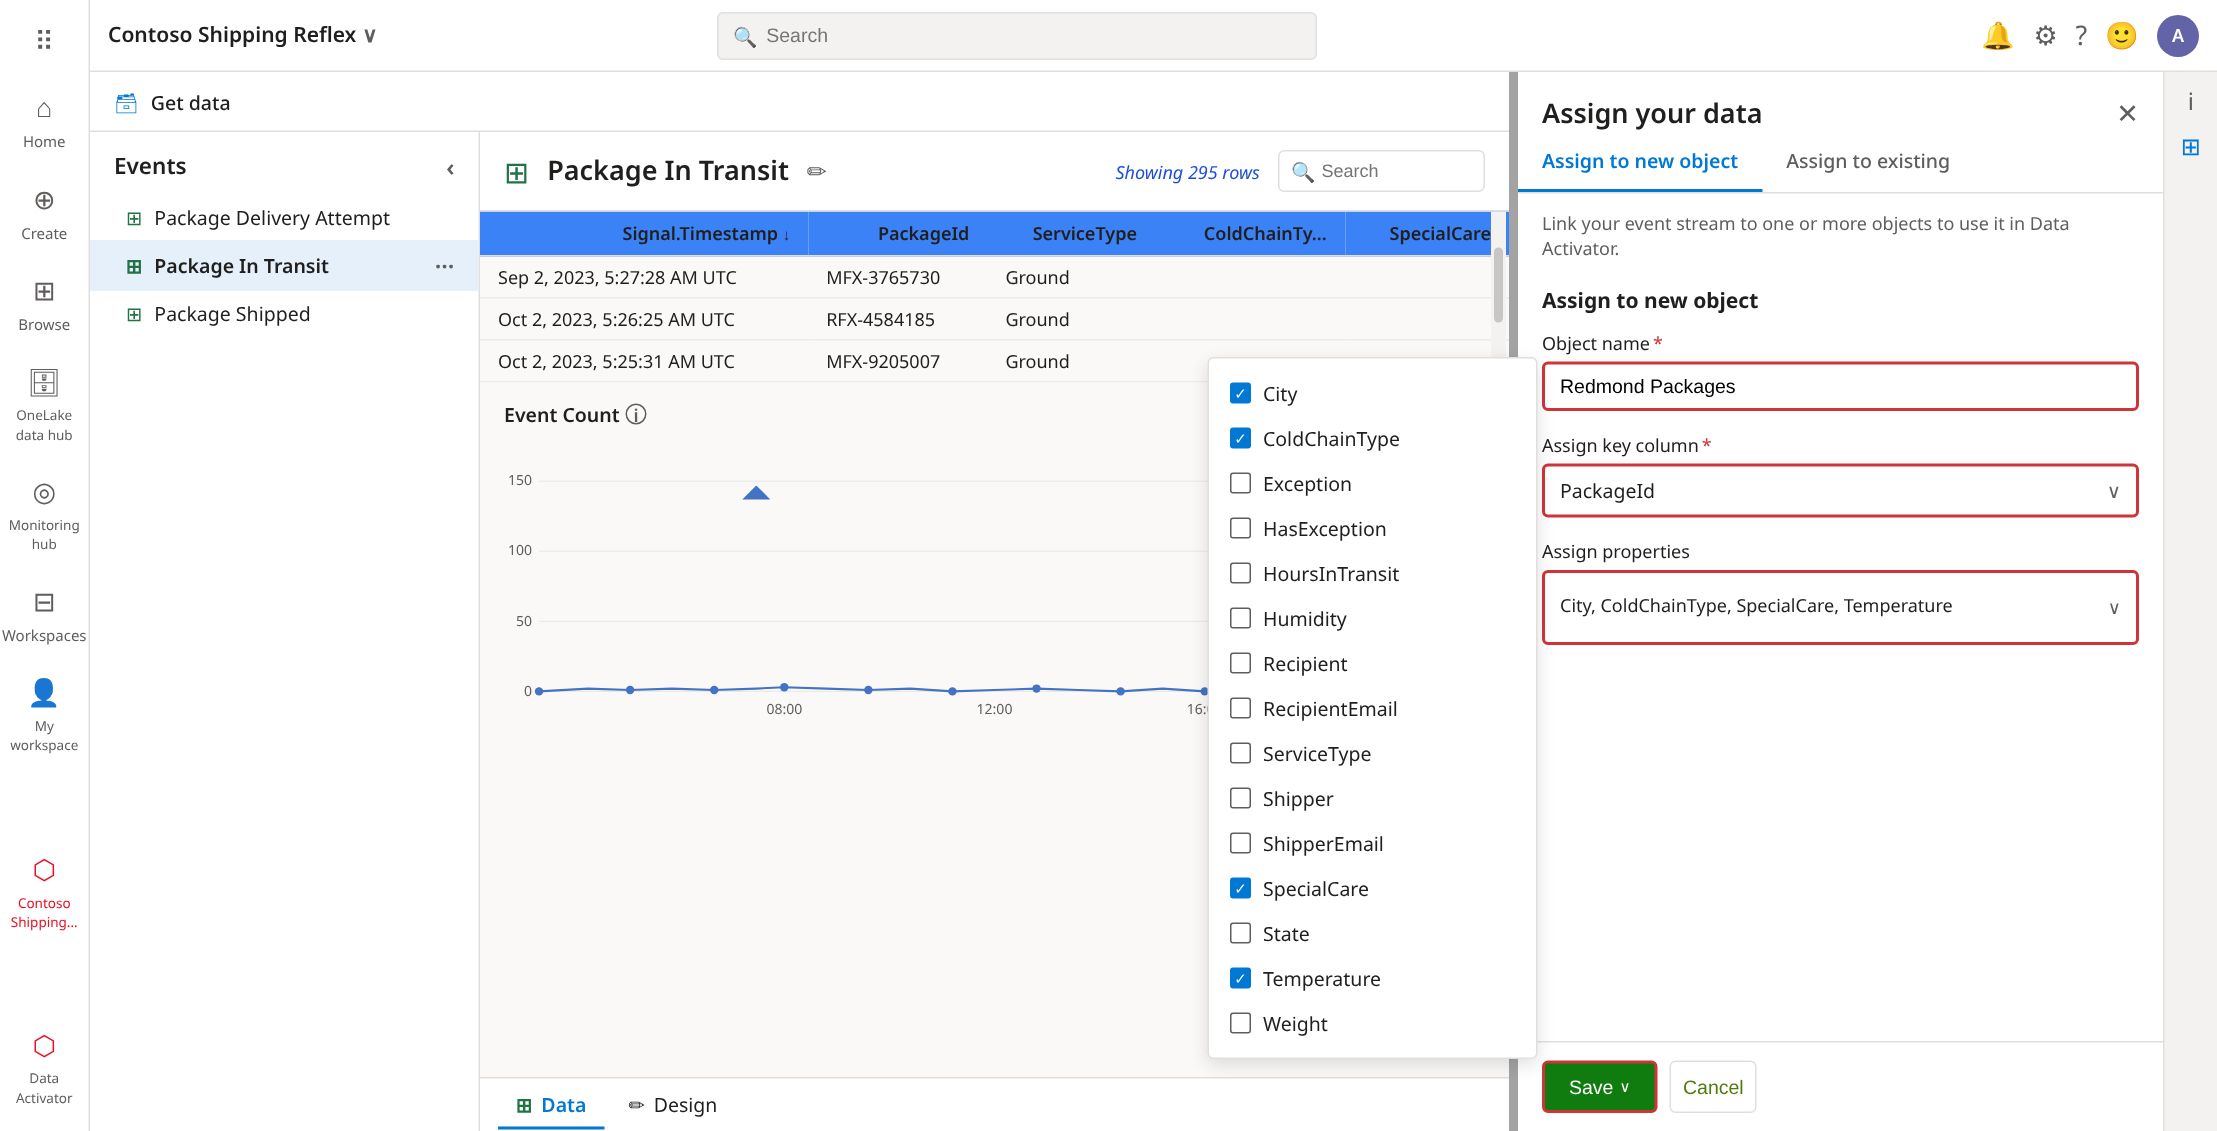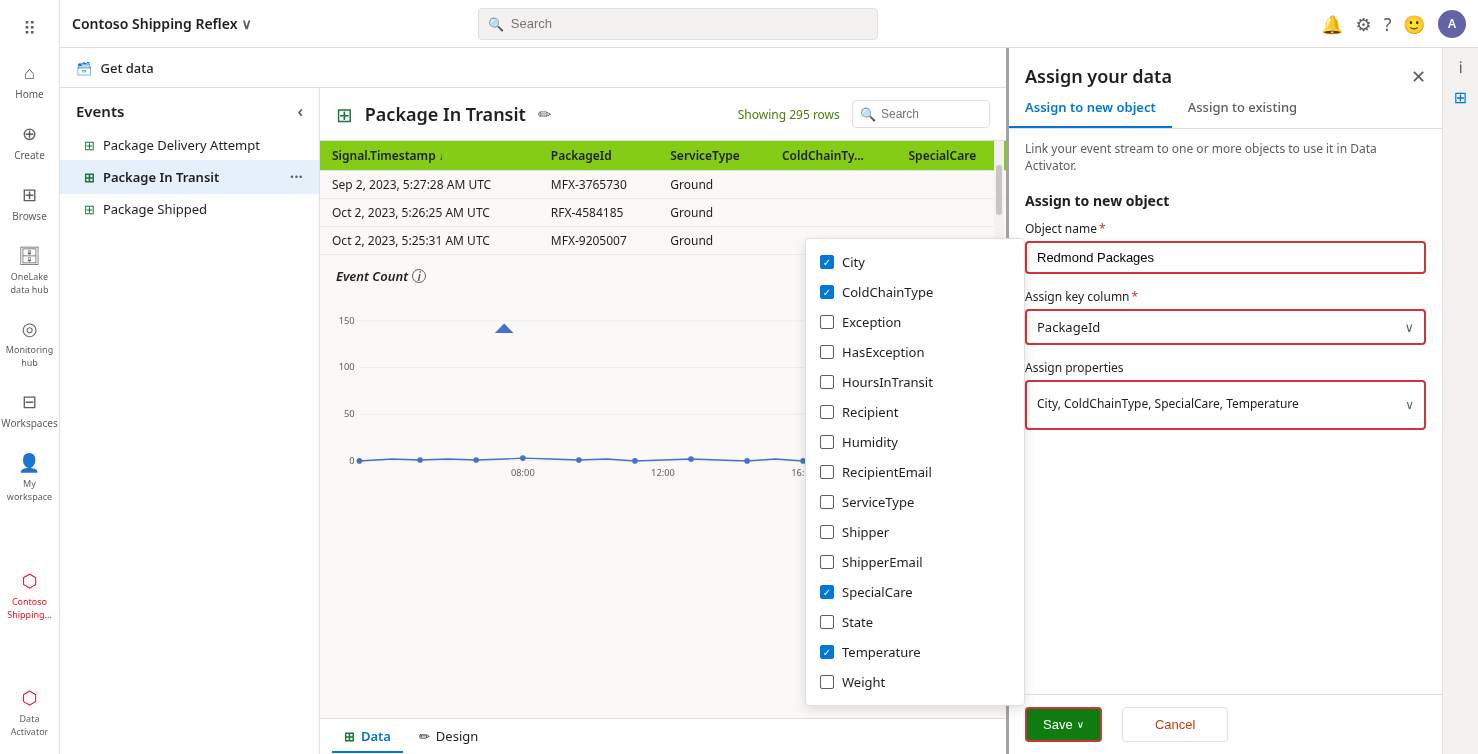--- a/index.html
+++ b/index.html
@@ -36,66 +36,66 @@
     .sidebar { width: 260px; background: #fff; border-right: 1px solid #e1dfdd; padding: 12px 0; flex-shrink: 0; }
     .sidebar-header { font-size: 15px; font-weight: 600; padding: 0 16px 8px; display: flex; align-items: center; justify-content: space-between; }
     .sidebar-item { display: flex; align-items: center; gap: 8px; padding: 6px 16px 6px 24px; cursor: pointer; font-size: 13px; color: #201f1e; }
     .sidebar-item.active { background: #e5f0fb; font-weight: 600; }
     .sidebar-item-more { margin-left: auto; color: #605e5c; font-size: 16px; }
 
     
     .data-panel { flex: 1; display: flex; flex-direction: column; overflow: hidden; background: #faf9f8; position: relative; }
     .data-panel-header { padding: 12px 16px; background: #fff; border-bottom: 1px solid #e1dfdd; display: flex; align-items: center; gap: 12px; flex-shrink: 0; }
     .panel-title { font-size: 18px; font-weight: 600; }
-    .showing-rows { margin-left: auto; font-size: 12px; color: #4d7c0f; }
+    .showing-rows { margin-left: auto; font-size: 12px; color: #1d4ed8; font-style: italic; }
     .panel-search { border: 1px solid #e1dfdd; border-radius: 4px; display: flex; align-items: center; padding: 0 8px; gap: 4px; height: 28px; background: #fff; }
     .panel-search input { border: none; outline: none; font-size: 12px; width: 120px; }
 
     
     .data-table-wrapper { flex: 0 0 auto; overflow: hidden; }
     .data-table { width: 100%; border-collapse: collapse; font-size: 12px; }
-    .data-table th { background: #84cc16; border-bottom: 1px solid #e1dfdd; padding: 6px 12px; text-align: left; font-weight: 600; white-space: nowrap; }
+    .data-table th { background: #3b82f6; border-bottom: 1px solid #e1dfdd; padding: 6px 12px; text-align: right; font-weight: 600; white-space: nowrap; }
     .data-table td { padding: 5px 12px; border-bottom: 1px solid #edebe9; white-space: nowrap; }
 
     
     .chart-area { padding: 12px 16px; flex: 1; }
-    .chart-title { font-size: 13px; font-weight: 600; margin-bottom: 8px; display: flex; align-items: center; gap: 4px; font-style: italic; }
+    .chart-title { font-size: 13px; font-weight: 600; margin-bottom: 8px; display: flex; align-items: center; gap: 4px; }
     .chart-subtitle { font-size: 12px; font-weight: 600; text-align: center; margin-bottom: 4px; color: #201f1e; }
     .chart-container { position: relative; height: 220px; text-align: center; }
 
     
     .dropdown-overlay { position: absolute; left: 800px; top: 240px; width: 220px; background: #fff; border: 1px solid #e1dfdd; border-radius: 4px; box-shadow: 0 4px 12px rgba(0,0,0,0.12); z-index: 100; padding: 8px 0; }
     .dropdown-item { display: flex; align-items: center; gap: 8px; padding: 6px 14px; font-size: 13px; cursor: pointer; }
     .checkbox { width: 14px; height: 14px; border: 1px solid #605e5c; border-radius: 2px; display: flex; align-items: center; justify-content: center; flex-shrink: 0; }
     .checkbox.checked { background: #0078d4; border-color: #0078d4; color: white; font-size: 10px; }
 
     
     .bottom-tabs { height: 36px; background: #fff; border-top: 1px solid #e1dfdd; display: flex; align-items: center; padding: 0 12px; gap: 4px; flex-shrink: 0; }
     .tab { display: flex; align-items: center; gap: 6px; padding: 6px 12px; cursor: pointer; font-size: 13px; border-bottom: 2px solid transparent; }
     .tab.active { border-bottom-color: #0078d4; font-weight: 600; color: #0078d4; }
 
     
-    .assign-panel { width: 436px; background: #fff; border-left: 3px solid #a3a3a3; display: flex; flex-direction: column; overflow: hidden; flex-shrink: 0; }
+    .assign-panel { width: 436px; background: #fff; border-left: 6px solid #a3a3a3; display: flex; flex-direction: column; overflow: hidden; flex-shrink: 0; }
     .assign-header { padding: 16px 16px 0; display: flex; align-items: center; justify-content: space-between; flex-shrink: 0; }
     .assign-title { font-size: 18px; font-weight: 600; }
     .assign-tabs { display: flex; border-bottom: 1px solid #e1dfdd; margin: 0 0 0 0; flex-shrink: 0; }
     .assign-tab { padding: 10px 16px; cursor: pointer; font-size: 13px; font-weight: 500; color: #605e5c; border-bottom: 2px solid transparent; }
     .assign-tab.active { color: #0078d4; border-bottom-color: #0078d4; font-weight: 600; }
     .assign-content { padding: 12px 16px; flex: 1; overflow-y: auto; }
     .assign-desc { font-size: 12px; color: #605e5c; margin-bottom: 16px; line-height: 1.4; }
     .assign-section-title { font-size: 14px; font-weight: 700; margin-bottom: 10px; }
     .field-group { margin-bottom: 14px; }
     .field-label { font-size: 12px; font-weight: 400; margin-bottom: 4px; display: flex; align-items: center; gap: 2px; }
     .required-star { color: #d13438; }
     .field-input { width: 100%; border: 2px solid #d13438; border-radius: 4px; padding: 7px 10px; font-size: 13px; outline: none; }
     .field-select { width: 100%; border: 2px solid #d13438; border-radius: 4px; padding: 7px 10px; font-size: 13px; outline: none; background: #fff; display: flex; align-items: center; justify-content: space-between; cursor: pointer; }
     .properties-box { width: 100%; border: 2px solid #d13438; border-radius: 4px; padding: 7px 10px; font-size: 12px; min-height: 50px; display: flex; align-items: center; justify-content: space-between; cursor: pointer; }
     .assign-footer { padding: 12px 16px; border-top: 1px solid #e1dfdd; display: flex; gap: 8px; flex-shrink: 0; }
     .btn-save { background: #107c10; color: white; border: none; border-radius: 4px; padding: 8px 16px; font-size: 13px; cursor: pointer; display: flex; align-items: center; gap: 4px; border: 2px solid #d13438; }
-    .btn-cancel { background: #fff; color: #c2410c; border: 1px solid #e1dfdd; border-radius: 4px; padding: 8px 32px; font-size: 13px; cursor: pointer; margin-left: 12px; }
+    .btn-cancel { background: #fff; color: #4d7c0f; border: 1px solid #e1dfdd; border-radius: 4px; padding: 8px 8px; font-size: 13px; cursor: pointer; }
 
     
     .info-panel { width: 36px; background: #f3f2f1; border-left: 1px solid #e1dfdd; display: flex; flex-direction: column; align-items: center; padding: 8px 0; gap: 8px; flex-shrink: 0; }
 
     
     .nav-item-contoso { color: #e81123; }
   </style>
 </head>
 <body>
 
@@ -317,25 +317,25 @@
       <div class="dropdown-item">
         <div class="checkbox"></div>
         <span>HasException</span>
       </div>
       <div class="dropdown-item">
         <div class="checkbox"></div>
         <span>HoursInTransit</span>
       </div>
       <div class="dropdown-item">
         <div class="checkbox"></div>
+        <span>Humidity</span>
+      </div>
+      <div class="dropdown-item">
+        <div class="checkbox"></div>
         <span>Recipient</span>
-      </div>
-      <div class="dropdown-item">
-        <div class="checkbox"></div>
-        <span>Humidity</span>
       </div>
       <div class="dropdown-item">
         <div class="checkbox"></div>
         <span>RecipientEmail</span>
       </div>
       <div class="dropdown-item">
         <div class="checkbox"></div>
         <span>ServiceType</span>
       </div>
       <div class="dropdown-item">

